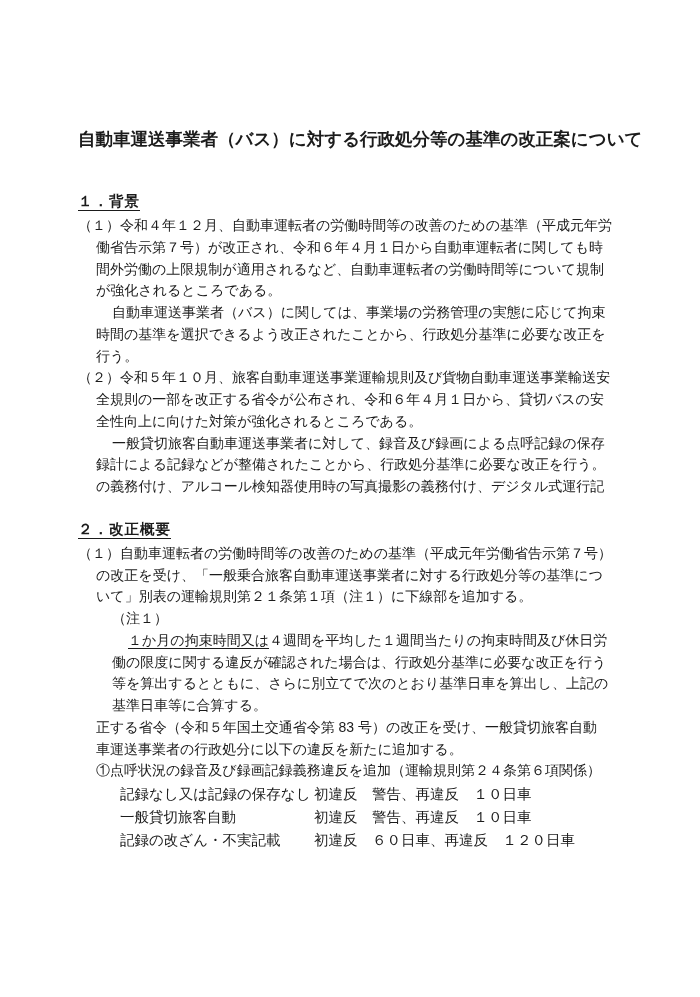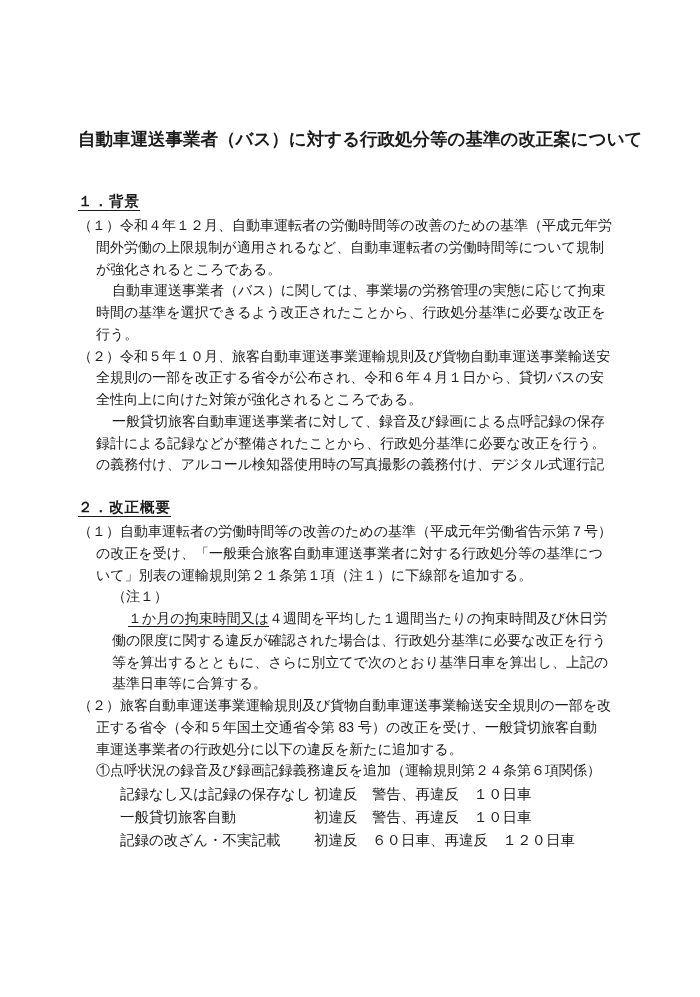--- a/index.html
+++ b/index.html
@@ -45,20 +45,21 @@
       <div class="hline"></div>
       <div class="hline"></div>
     </div>
 
   <h1 class="title">自動車運送事業者（バス）に対する行政処分等の基準の改正案について</h1>
 
   <section class="s1">
     <h2 class="shead"><span class="hd">１．背景</span></h2>
     <div class="bodytext">
         <div class="ln"><span>（１）令和４年１２月、自動車運転者の労働時間等の改善のための基準（平成元年労</span></div>
+        <div class="ln i1"><span>働省告示第７号）が改正され、令和６年４月１日から自動車運転者に関しても時</span></div>
         <div class="ln i1"><span>間外労働の上限規制が適用されるなど、自動車運転者の労働時間等について規制</span></div>
         <div class="ln i1"><span>が強化されるところである。</span></div>
         <div class="ln i2"><span>自動車運送事業者（バス）に関しては、事業場の労務管理の実態に応じて拘束</span></div>
         <div class="ln i1"><span>時間の基準を選択できるよう改正されたことから、行政処分基準に必要な改正を</span></div>
         <div class="ln i1"><span>行う。</span></div>
         <div class="ln"><span>（２）令和５年１０月、旅客自動車運送事業運輸規則及び貨物自動車運送事業輸送安</span></div>
         <div class="ln i1"><span>全規則の一部を改正する省令が公布され、令和６年４月１日から、貸切バスの安</span></div>
         <div class="ln i1"><span>全性向上に向けた対策が強化されるところである。</span></div>
         <div class="ln i2"><span>一般貸切旅客自動車運送事業者に対して、録音及び録画による点呼記録の保存</span></div>
         <div class="ln i1"><span>録計による記録などが整備されたことから、行政処分基準に必要な改正を行う。</span></div>
@@ -70,21 +71,20 @@
     <h2 class="shead"><span class="hd">２．改正概要</span></h2>
     <div class="bodytext">
         <div class="ln"><span>（１）自動車運転者の労働時間等の改善のための基準（平成元年労働省告示第７号）</span></div>
         <div class="ln i1"><span>の改正を受け、「一般乗合旅客自動車運送事業者に対する行政処分等の基準につ</span></div>
         <div class="ln i1"><span>いて」別表の運輸規則第２１条第１項（注１）に下線部を追加する。</span></div>
         <div class="ln i2"><span>（注１）</span></div>
         <div class="ln i3"><span class="ul">１か月の拘束時間又は</span><span>４週間を平均した１週間当たりの拘束時間及び休日労</span></div>
         <div class="ln i2"><span>働の限度に関する違反が確認された場合は、行政処分基準に必要な改正を行う</span></div>
         <div class="ln i2"><span>等を算出するとともに、さらに別立てで次のとおり基準日車を算出し、上記の</span></div>
         <div class="ln i2"><span>基準日車等に合算する。</span></div>
-        <div class="ln"><span>（２）旅客自動車運送事業運輸規則及び貨物自動車運送事業輸送安全規則の一部を改</span></div>
         <div class="ln i1"><span>正する省令（令和５年国土交通省令第 83 号）の改正を受け、一般貸切旅客自動</span></div>
         <div class="ln i1"><span>車運送事業者の行政処分に以下の違反を新たに追加する。</span></div>
         <div class="ln i1"><span>①点呼状況の録音及び録画記録義務違反を追加（運輸規則第２４条第６項関係）</span></div>
       </div>
     <div class="rows">
         <div class="row"><span class="rlabel">記録なし又は記録の保存なし</span><span class="rvalue">初違反　警告、再違反　１０日車</span></div>
         <div class="row"><span class="rlabel">一般貸切旅客自動</span><span class="rvalue">初違反　警告、再違反　１０日車</span></div>
         <div class="row"><span class="rlabel">記録の改ざん・不実記載</span><span class="rvalue">初違反　６０日車、再違反　１２０日車</span></div>
       </div>
   </section>

